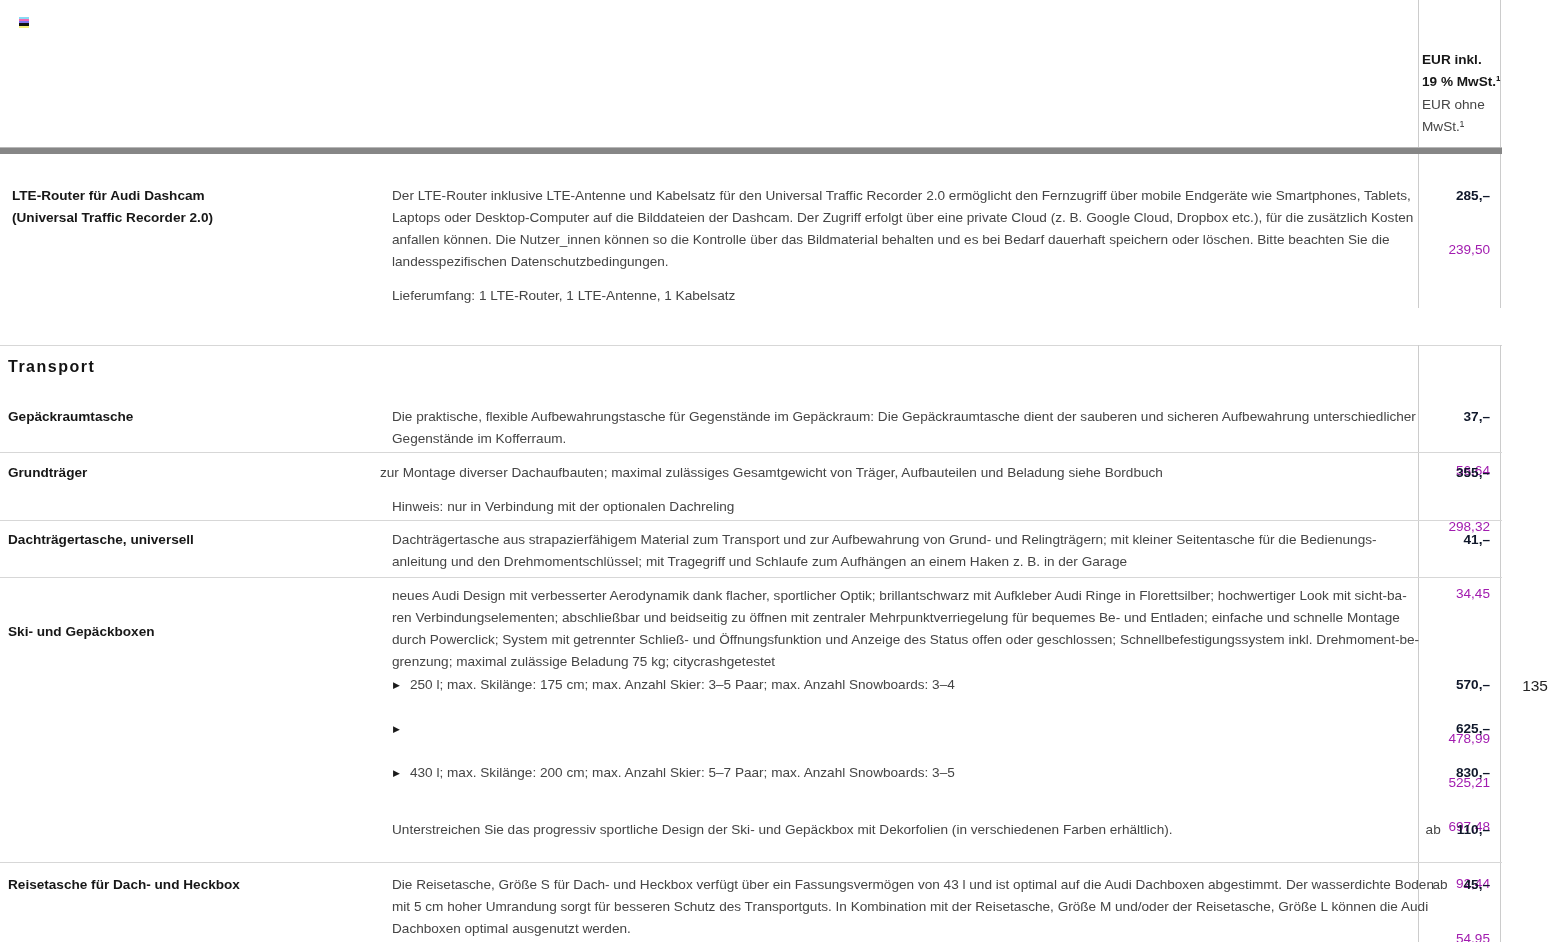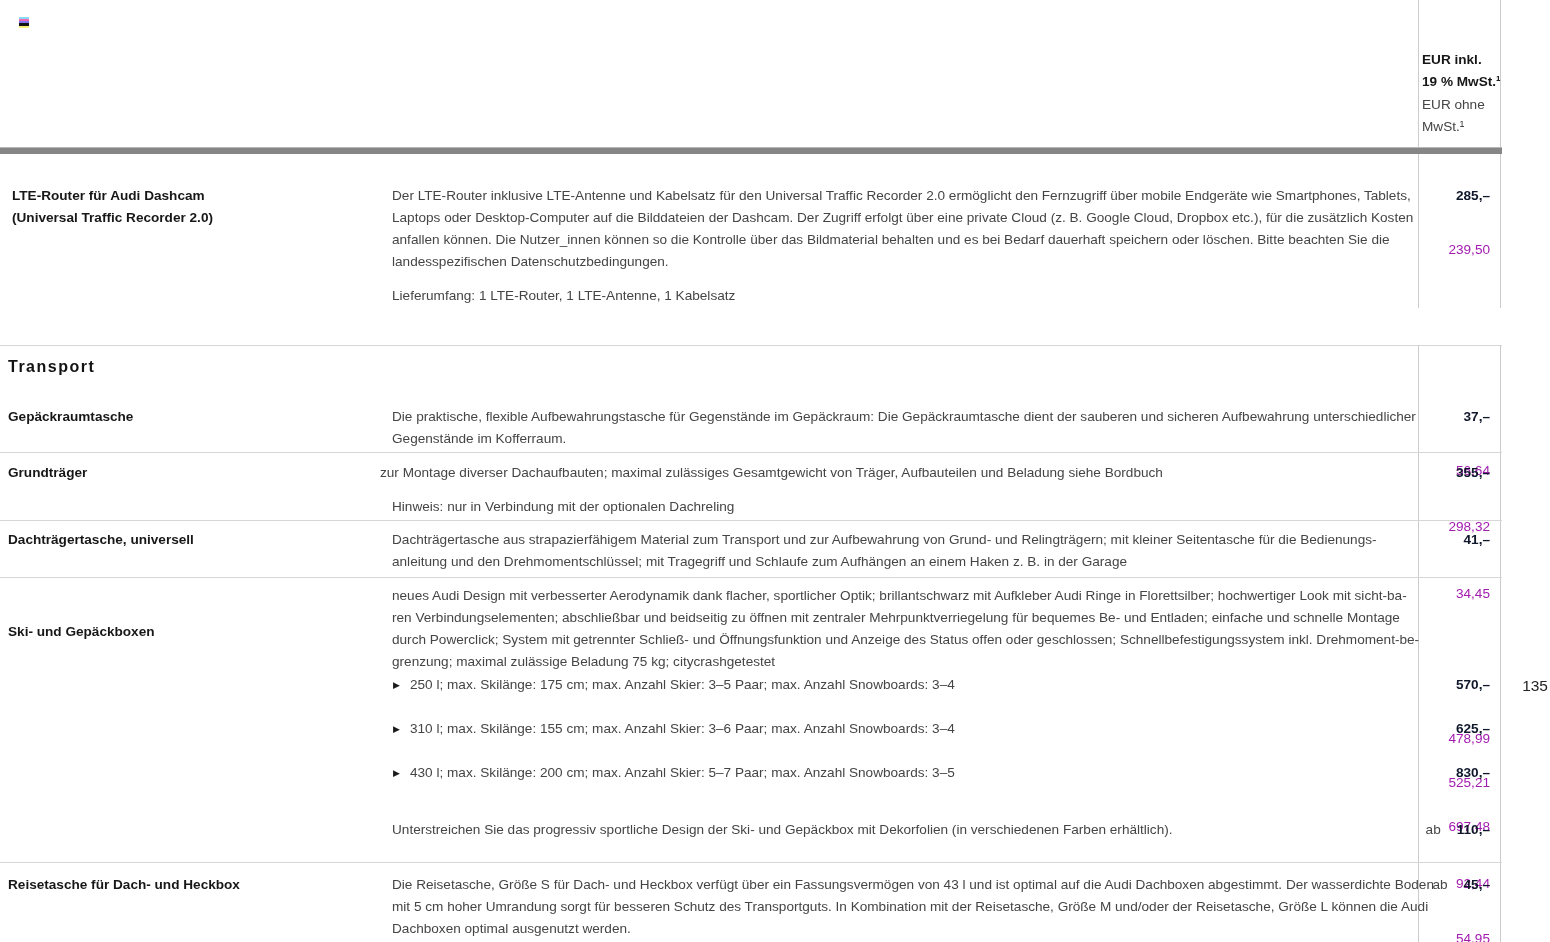--- a/index.html
+++ b/index.html
@@ -86,21 +86,20 @@
 ren Verbindungselementen; abschließbar und beidseitig zu öffnen mit zentraler Mehrpunktverriegelung für bequemes Be- und Entladen; einfache und schnelle Montage
 durch Powerclick; System mit getrennter Schließ- und Öffnungsfunktion und Anzeige des Status offen oder geschlossen; Schnellbefestigungssystem inkl. Drehmoment-be-
 grenzung; maximal zulässige Beladung 75 kg; citycrashgetestet</div>
 
   <span class="bullet-marker" style="left:393px;top:674px;">▶</span>
   <div class="abs desc" style="left:410px;top:674px;">250 l; max. Skilänge: 175 cm; max. Anzahl Skier: 3–5 Paar; max. Anzahl Snowboards: 3–4</div>
   <div class="price gross" style="top:674px;">570,–</div>
   <div class="price net" style="top:696px;">478,99</div>
 
   <span class="bullet-marker" style="left:393px;top:718px;">▶</span>
-  <div class="abs desc" style="left:410px;top:718px;">310 l; max. Skilänge: 155 cm; max. Anzahl Skier: 3–6 Paar; max. Anzahl Snowboards: 3–4</div>
   <div class="price gross" style="top:718px;">625,–</div>
   <div class="price net" style="top:740px;">525,21</div>
 
   <span class="bullet-marker" style="left:393px;top:762px;">▶</span>
   <div class="abs desc" style="left:410px;top:762px;">430 l; max. Skilänge: 200 cm; max. Anzahl Skier: 5–7 Paar; max. Anzahl Snowboards: 3–5</div>
   <div class="price gross" style="top:762px;">830,–</div>
   <div class="price net" style="top:784px;">697,48</div>
 
   <div class="abs desc" style="left:392px;top:819px;">Unterstreichen Sie das progressiv sportliche Design der Ski- und Gepäckbox mit Dekorfolien (in verschiedenen Farben erhältlich).</div>
   <div class="price" style="top:819px;"><span class="prefix">ab</span><span class="gross">110,–</span></div>

